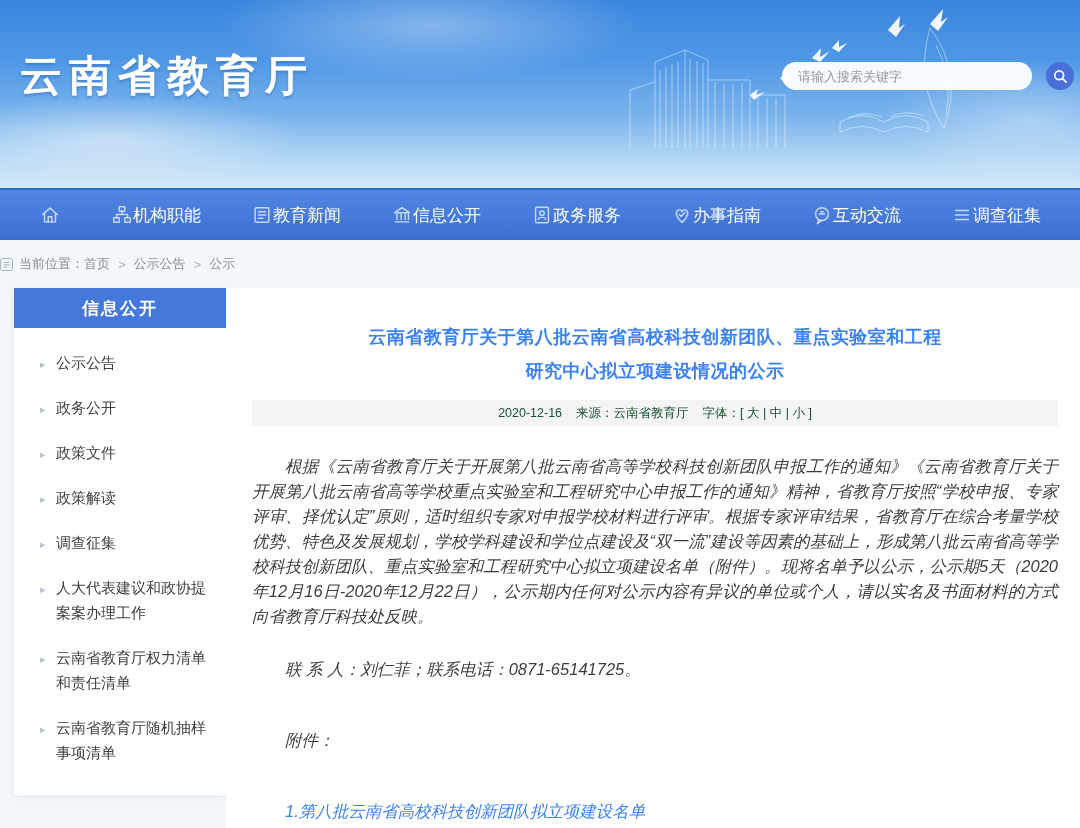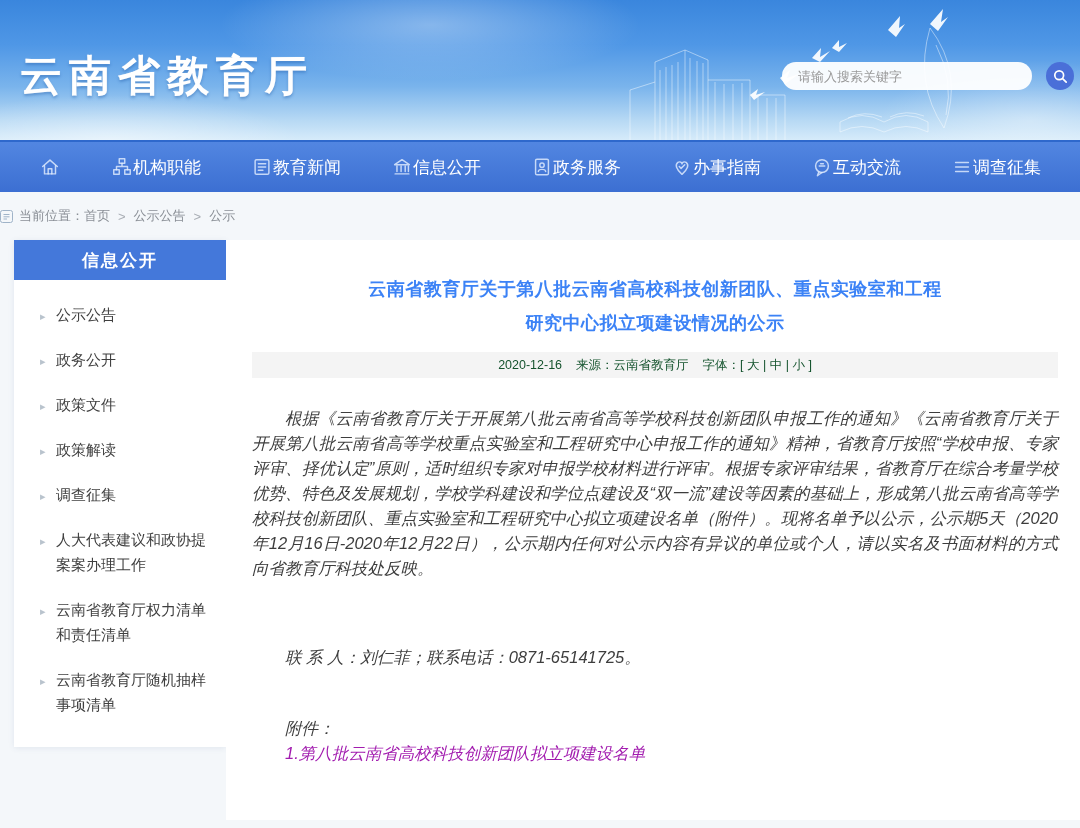--- a/index.html
+++ b/index.html
@@ -4,21 +4,21 @@
 <style>
   * { margin:0; padding:0; box-sizing:border-box; }
   html,body { width:1080px; height:828px; overflow:hidden; }
   body {
     font-family:"Liberation Sans","DejaVu Sans",sans-serif;
     background:#f4f7fa;
     color:#3d3d3d;
   }
   
   .header {
-    position:relative; height:140px;
+    position:relative; height:188px;
     background:linear-gradient(180deg,#3a86dd 0%,#4f97e6 32%,#7ab4ec 62%,#b7d9f4 86%,#d6ebfa 100%);
     overflow:hidden;
   }
   .cloud { position:absolute; border-radius:50%; pointer-events:none; }
   .cloud.c1 { left:220px; top:-30px; width:420px; height:110px;
     background:radial-gradient(closest-side,rgba(255,255,255,.35),rgba(255,255,255,0)); }
   .cloud.c2 { left:-80px; top:95px; width:380px; height:90px;
     background:radial-gradient(closest-side,rgba(255,255,255,.45),rgba(255,255,255,0)); }
   .cloud.c3 { left:880px; top:60px; width:300px; height:120px;
     background:radial-gradient(closest-side,rgba(255,255,255,.35),rgba(255,255,255,0)); }
@@ -85,23 +85,23 @@
     font-size:18px; font-weight:bold; color:#3b82f6; line-height:34px; letter-spacing:.5px;
   }
   .meta-bar {
     margin-top:12px; height:26px; background:#f4f4f4;
     display:flex; align-items:center; justify-content:center;
     font-size:12.5px; color:#14532d; gap:14px;
   }
   .meta-bar .font-sizer { cursor:pointer; }
   .article-body { margin-top:28px; font-size:16.5px; line-height:25px; color:#3d3d3d;font-style:italic; }
   .para { text-indent:2em; text-align:justify; }
-  .contact-line { margin-top:64px; text-indent:2em; }
+  .contact-line { margin-top:28px; text-indent:2em; }
   .attach-label { margin-top:46px; text-indent:2em; }
-  .attach-item { text-indent:2em; color:#a21caf; cursor:pointer; display:block; }
+  .attach-item { margin-top:46px; text-indent:2em; color:#3b82f6; cursor:pointer; display:block; }
 </style>
 </head>
 <body>
 
 <div class="header">
   <div class="cloud c1"></div>
   <div class="cloud c2"></div>
   <div class="cloud c3"></div>
 
   <svg class="header-art" width="460" height="148" viewBox="0 0 460 148">

